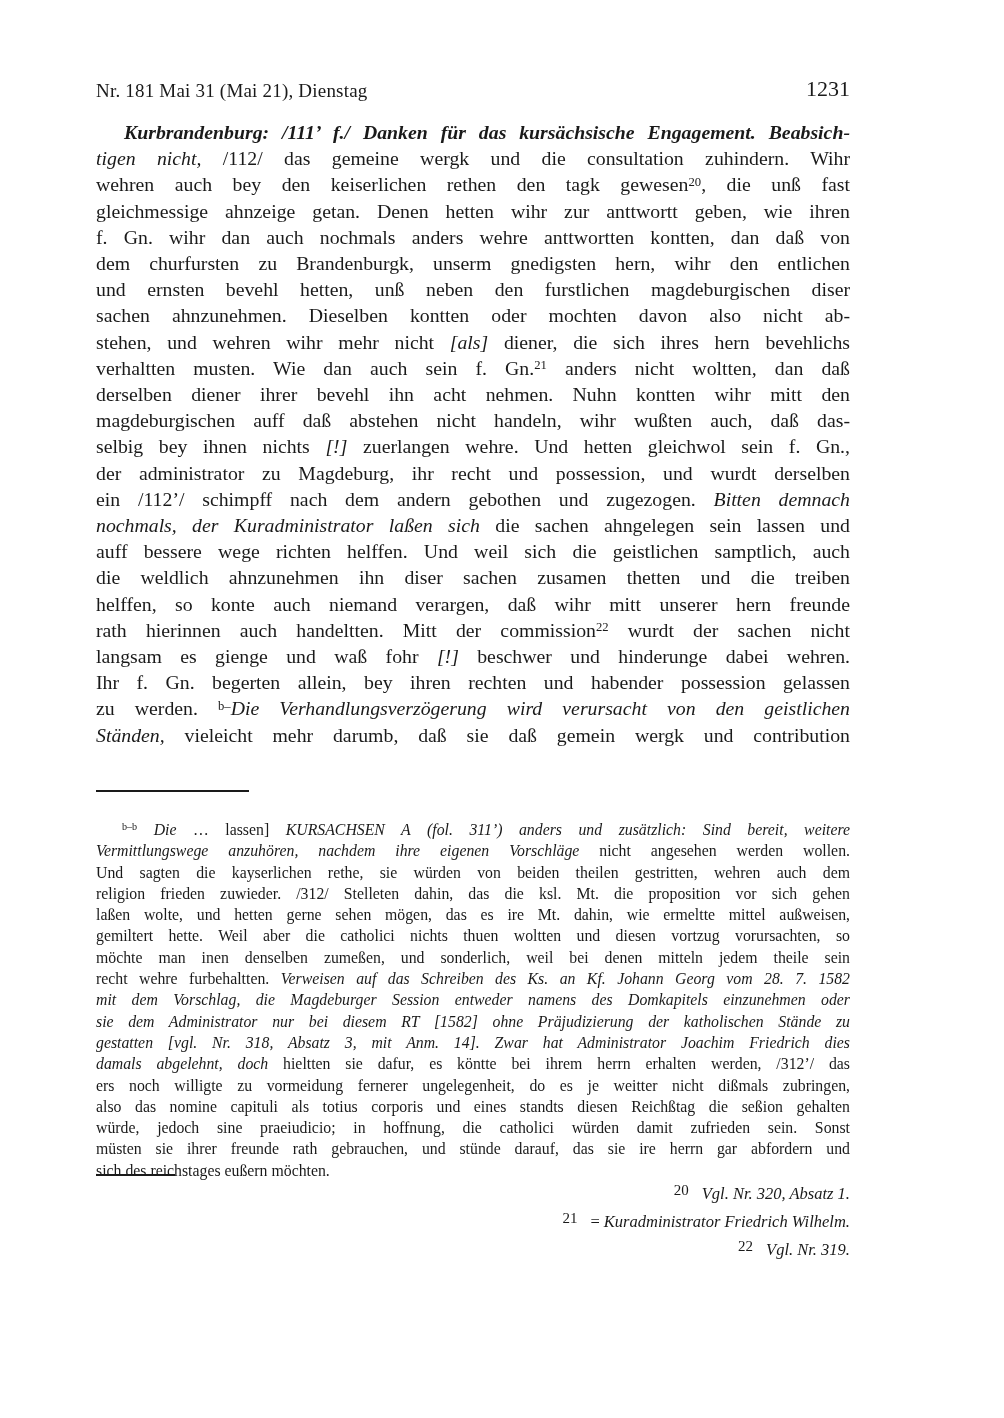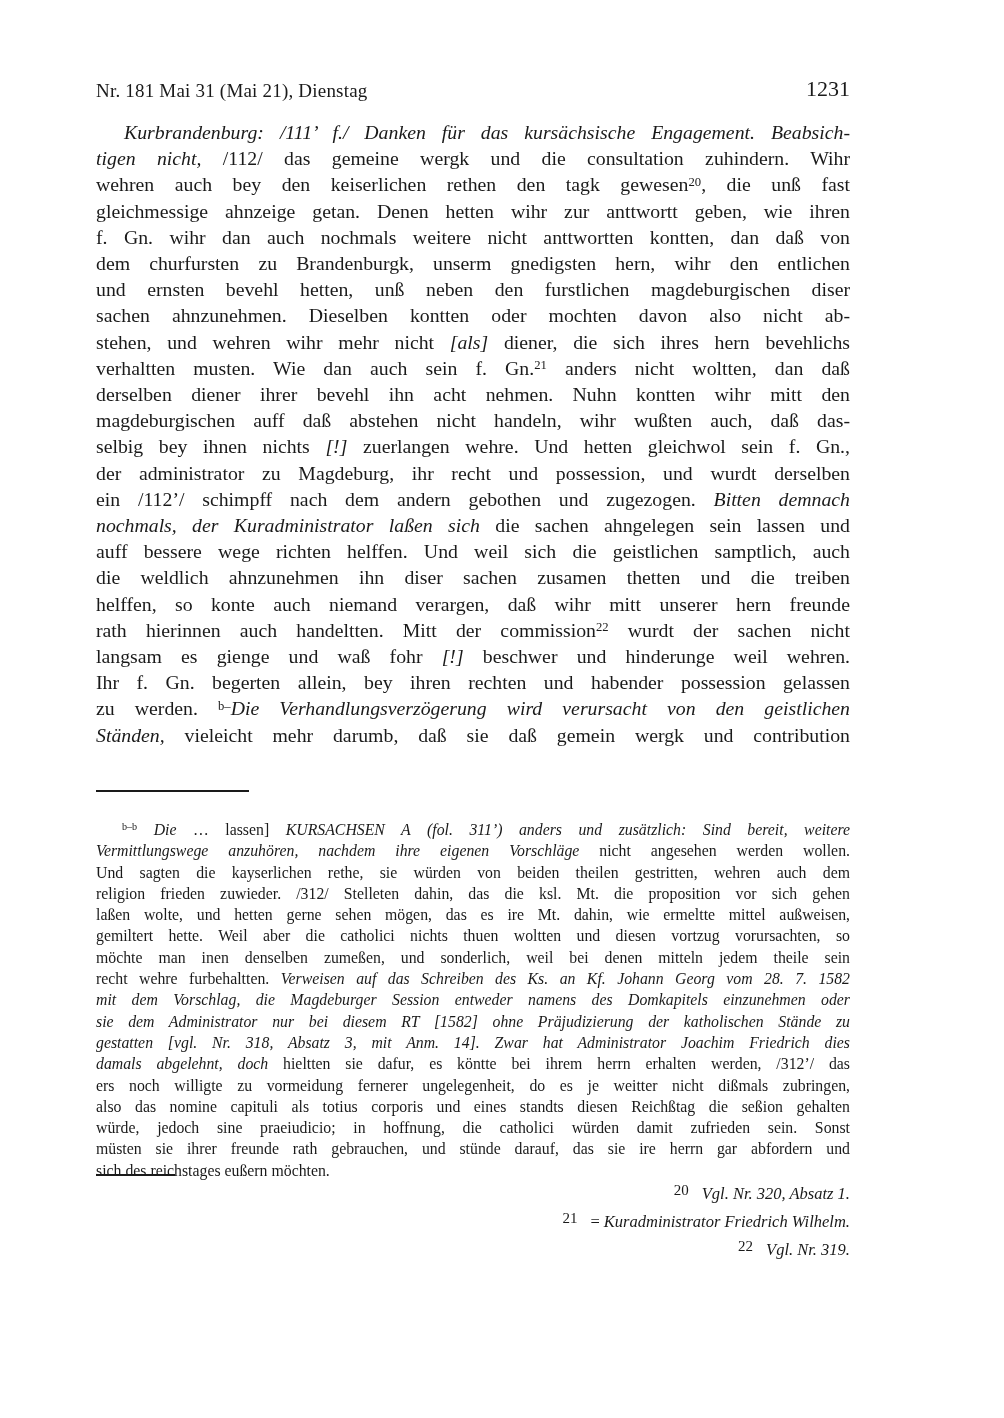--- a/index.html
+++ b/index.html
@@ -48,21 +48,21 @@
     width: 754px;
     font-size: 15.8px;
     line-height: 21.3px;
   }
   .line {
     text-align: justify;
     text-align-last: justify;
     -moz-text-align-last: justify;
     white-space: normal;
   }
-  .main-text .line:first-child { text-indent: 28px; }
+  .main-text .line:first-child { text-indent: 28px; font-weight: bold; }
   .apparatus .line:first-child { text-indent: 26px; margin-top: 20px; }
   .apparatus .line:last-child {
     text-align-last: left;
     -moz-text-align-last: left;
   }
   .it { font-style: italic; }
   .line sup {
     font-size: 64%;
     line-height: 0;
     vertical-align: baseline;
@@ -111,37 +111,37 @@
 
 <div class="page">
   <div class="running-head">Nr. 181 Mai 31 (Mai 21), Dienstag</div>
   <div class="page-number">1231</div>
 
   <div class="main-text" id="main-text">
       <div class="line"><span class="it">Kurbrandenburg: /111’ f./ Danken für das kursächsische Engagement. Beabsich-</span></div>
       <div class="line"><span class="it">tigen nicht, </span><span>/112/ das gemeine wergk und die consultation zuhindern. Wihr</span></div>
       <div class="line"><span>wehren auch bey den keiserlichen rethen den tagk gewesen</span><sup>20</sup><span>, die unß fast</span></div>
       <div class="line"><span>gleichmessige ahnzeige getan. Denen hetten wihr zur anttwortt geben, wie ihren</span></div>
-      <div class="line"><span>f. Gn. wihr dan auch nochmals weitere nicht anttwortten kontten, dan daß von</span></div>
+      <div class="line"><span>f. Gn. wihr dan auch nochmals anders wehre anttwortten kontten, dan daß von</span></div>
       <div class="line"><span>dem churfursten zu Brandenburgk, unserm gnedigsten hern, wihr den entlichen</span></div>
       <div class="line"><span>und ernsten bevehl hetten, unß neben den furstlichen magdeburgischen diser</span></div>
       <div class="line"><span>sachen ahnzunehmen. Dieselben kontten oder mochten davon also nicht ab-</span></div>
       <div class="line"><span>stehen, und wehren wihr mehr nicht </span><span class="it">[als]</span><span> diener, die sich ihres hern bevehlichs</span></div>
       <div class="line"><span>verhaltten musten. Wie dan auch sein f. Gn.</span><sup>21</sup><span> anders nicht woltten, dan daß</span></div>
       <div class="line"><span>derselben diener ihrer bevehl ihn acht nehmen. Nuhn kontten wihr mitt den</span></div>
       <div class="line"><span>magdeburgischen auff daß abstehen nicht handeln, wihr wußten auch, daß das-</span></div>
       <div class="line"><span>selbig bey ihnen nichts </span><span class="it">[!]</span><span> zuerlangen wehre. Und hetten gleichwol sein f. Gn.,</span></div>
       <div class="line"><span>der administrator zu Magdeburg, ihr recht und possession, und wurdt derselben</span></div>
       <div class="line"><span>ein /112’/ schimpff nach dem andern gebothen und zugezogen. </span><span class="it">Bitten demnach</span></div>
       <div class="line"><span class="it">nochmals, der Kuradministrator laßen sich</span><span> die sachen ahngelegen sein lassen und</span></div>
       <div class="line"><span>auff bessere wege richten helffen. Und weil sich die geistlichen samptlich, auch</span></div>
       <div class="line"><span>die weldlich ahnzunehmen ihn diser sachen zusamen thetten und die treiben</span></div>
       <div class="line"><span>helffen, so konte auch niemand verargen, daß wihr mitt unserer hern freunde</span></div>
       <div class="line"><span>rath hierinnen auch handeltten. Mitt der commission</span><sup>22</sup><span> wurdt der sachen nicht</span></div>
-      <div class="line"><span>langsam es gienge und waß fohr </span><span class="it">[!]</span><span> beschwer und hinderunge weil wehren.</span></div>
+      <div class="line"><span>langsam es gienge und waß fohr </span><span class="it">[!]</span><span> beschwer und hinderunge dabei wehren.</span></div>
       <div class="line"><span>Ihr f. Gn. begerten allein, bey ihren rechten und habender possession gelassen</span></div>
       <div class="line"><span>zu werden. </span><sup>b–</sup><span class="it">Die Verhandlungsverzögerung wird verursacht von den geistlichen</span></div>
       <div class="line"><span class="it">Ständen, </span><span>vieleicht mehr darumb, daß sie daß gemein wergk und contribution</span></div>
     </div>
 
   <div class="rule apparatus-rule"></div>
 
   <div class="apparatus" id="apparatus">
       <div class="line"><sup>b–b</sup><span> </span><span class="it">Die </span><span>… lassen] </span><span class="it">KURSACHSEN A (fol. 311’) anders und zusätzlich: Sind bereit, weitere</span></div>
       <div class="line"><span class="it">Vermittlungswege anzuhören, nachdem ihre eigenen Vorschläge</span><span> nicht angesehen werden wollen.</span></div>

